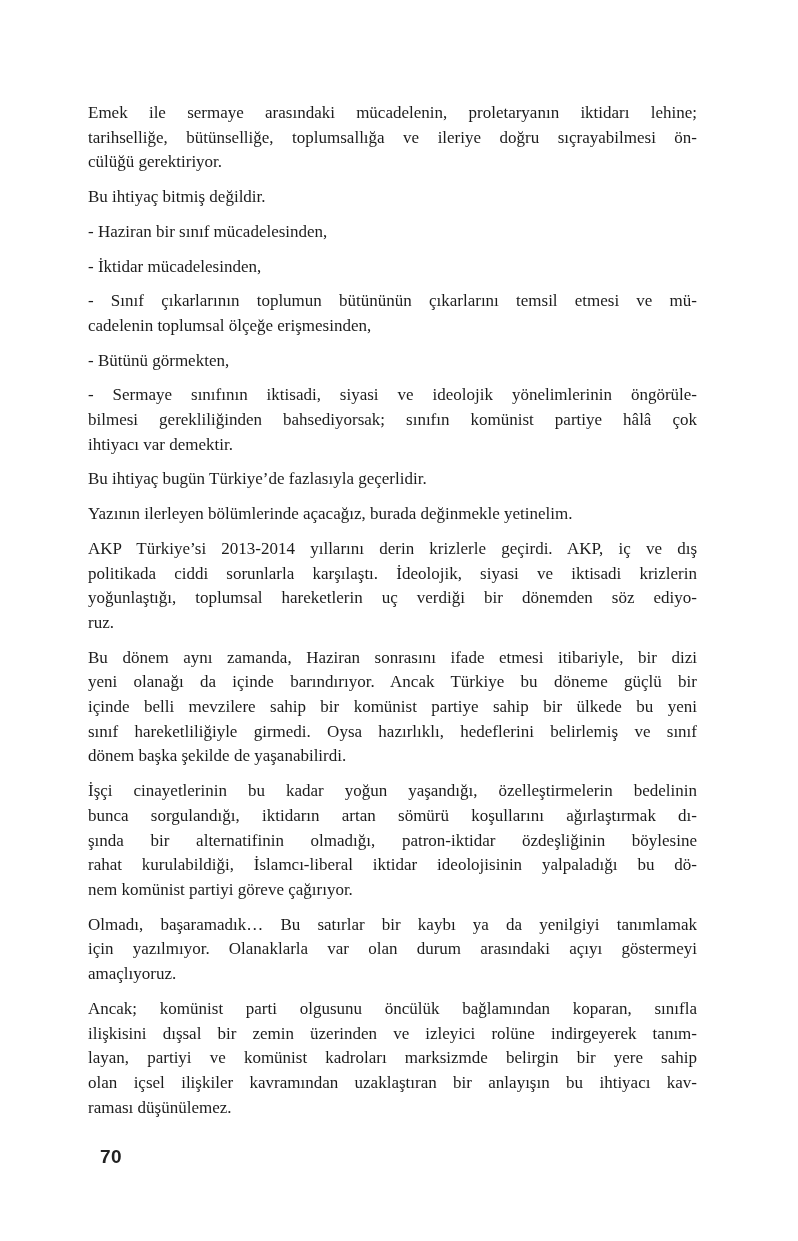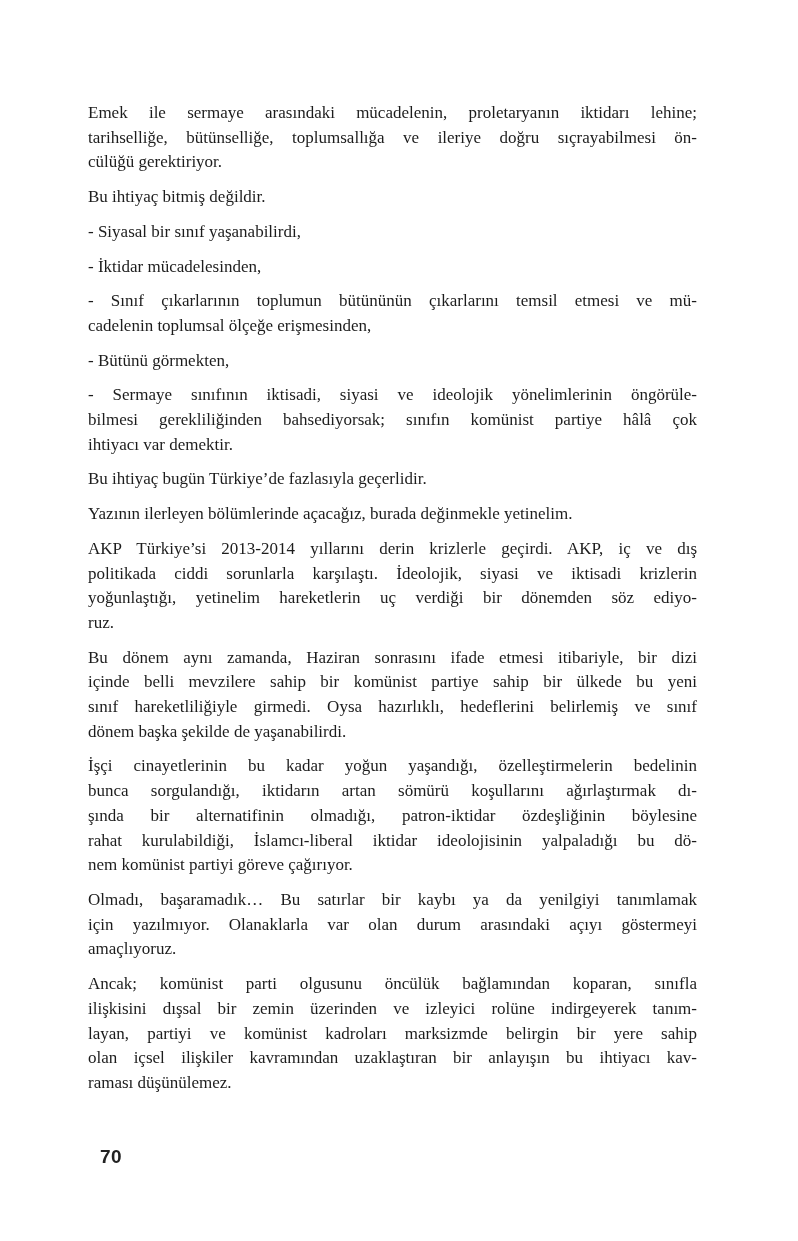--- a/index.html
+++ b/index.html
@@ -57,21 +57,21 @@
   <main class="text-block">
       <div class="para">
         <div class="line">Emek ile sermaye arasındaki mücadelenin, proletaryanın iktidarı lehine;</div>
         <div class="line">tarihselliğe, bütünselliğe, toplumsallığa ve ileriye doğru sıçrayabilmesi ön-</div>
         <div class="line last">cülüğü gerektiriyor.</div>
       </div>
       <div class="para">
         <div class="line last">Bu ihtiyaç bitmiş değildir.</div>
       </div>
       <div class="para">
-        <div class="line last">- Siyasal bir sınıf yaşanabilirdi,</div>
+        <div class="line last">- Haziran bir sınıf mücadelesinden,</div>
       </div>
       <div class="para">
         <div class="line last">- İktidar mücadelesinden,</div>
       </div>
       <div class="para">
         <div class="line">- Sınıf çıkarlarının toplumun bütününün çıkarlarını temsil etmesi ve mü-</div>
         <div class="line last">cadelenin toplumsal ölçeğe erişmesinden,</div>
       </div>
       <div class="para">
         <div class="line last">- Bütünü görmekten,</div>
@@ -83,25 +83,26 @@
       </div>
       <div class="para">
         <div class="line last">Bu ihtiyaç bugün Türkiye’de fazlasıyla geçerlidir.</div>
       </div>
       <div class="para">
         <div class="line last">Yazının ilerleyen bölümlerinde açacağız, burada değinmekle yetinelim.</div>
       </div>
       <div class="para">
         <div class="line">AKP Türkiye’si 2013-2014 yıllarını derin krizlerle geçirdi. AKP, iç ve dış</div>
         <div class="line">politikada ciddi sorunlarla karşılaştı. İdeolojik, siyasi ve iktisadi krizlerin</div>
-        <div class="line">yoğunlaştığı, yetinelim hareketlerin uç verdiği bir dönemden söz ediyo-</div>
+        <div class="line">yoğunlaştığı, toplumsal hareketlerin uç verdiği bir dönemden söz ediyo-</div>
         <div class="line last">ruz.</div>
       </div>
       <div class="para">
         <div class="line">Bu dönem aynı zamanda, Haziran sonrasını ifade etmesi itibariyle, bir dizi</div>
+        <div class="line">yeni olanağı da içinde barındırıyor. Ancak Türkiye bu döneme güçlü bir</div>
         <div class="line">içinde belli mevzilere sahip bir komünist partiye sahip bir ülkede bu yeni</div>
         <div class="line">sınıf hareketliliğiyle girmedi. Oysa hazırlıklı, hedeflerini belirlemiş ve sınıf</div>
         <div class="line last">dönem başka şekilde de yaşanabilirdi.</div>
       </div>
       <div class="para">
         <div class="line">İşçi cinayetlerinin bu kadar yoğun yaşandığı, özelleştirmelerin bedelinin</div>
         <div class="line">bunca sorgulandığı, iktidarın artan sömürü koşullarını ağırlaştırmak dı-</div>
         <div class="line">şında bir alternatifinin olmadığı, patron-iktidar özdeşliğinin böylesine</div>
         <div class="line">rahat kurulabildiği, İslamcı-liberal iktidar ideolojisinin yalpaladığı bu dö-</div>
         <div class="line last">nem komünist partiyi göreve çağırıyor.</div>

